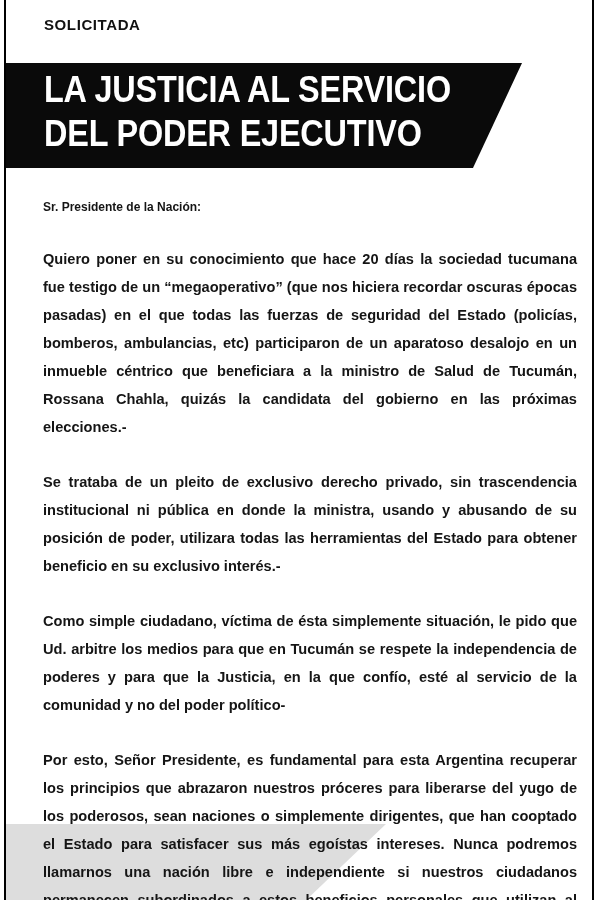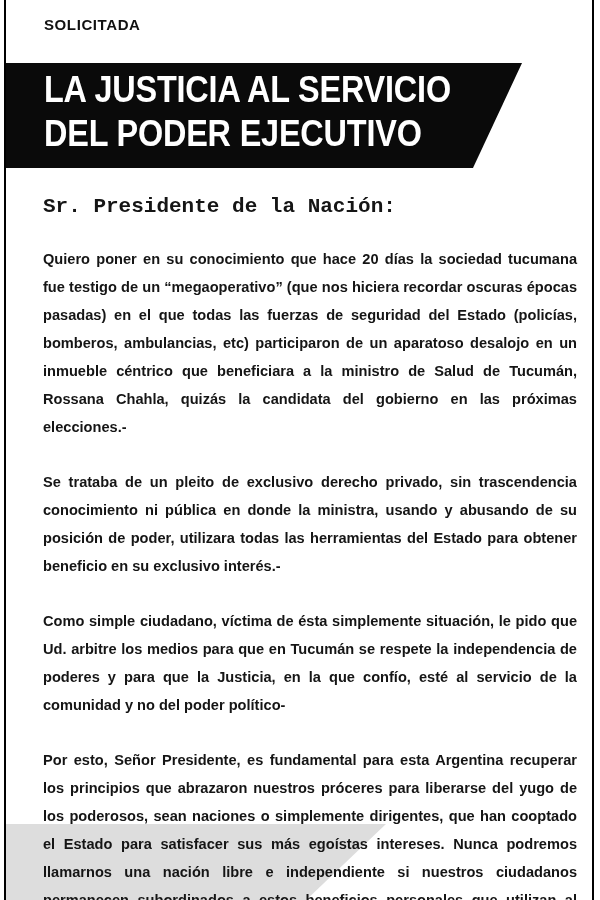--- a/index.html
+++ b/index.html
@@ -98,24 +98,23 @@
     top: 196px;
     width: 534px;
     z-index: 3;
     color: #151515;
     font-size: 14.6px;
     line-height: 28px;
   }
 
   .salutation {
     font-weight: bold;
-    font-size: 21px;
+    font-size: 12px;
     margin: 0 0 27px 0;
     line-height: 22px;
-    font-family: Liberation Mono, monospace;
   }
 
   .para {
     margin: 0 0 27px 0;
     text-align: justify;
     text-justify: inter-word;
     hyphens: none;
     font-weight: bold;
   }
   .para:last-child { margin-bottom: 0; }
@@ -137,21 +136,21 @@
   <div class="headline">
     <span class="hl-line">LA JUSTICIA AL SERVICIO</span>
     <span class="hl-line">DEL PODER EJECUTIVO</span>
   </div>
 
   <div class="body-copy">
     <p class="salutation">Sr. Presidente de la Nación:</p>
 
     <p class="para">Quiero poner en su conocimiento que hace 20 días la sociedad tucumana fue testigo de un “megaoperativo” (que nos hiciera recordar oscuras épocas pasadas) en el que todas las fuerzas de seguridad del Estado (policías, bomberos, ambulancias, etc) participaron de un aparatoso desalojo en un inmueble céntrico que beneficiara a la ministro de Salud de Tucumán, Rossana Chahla, quizás la candidata del gobierno en las próximas elecciones.-</p>
 
-    <p class="para">Se trataba de un pleito de exclusivo derecho privado, sin trascendencia conocimiento ni pública en donde la ministra, usando y abusando de su posición de poder, utilizara todas las herramientas del Estado para obtener beneficio en su exclusivo interés.-</p>
+    <p class="para">Se trataba de un pleito de exclusivo derecho privado, sin trascendencia institucional ni pública en donde la ministra, usando y abusando de su posición de poder, utilizara todas las herramientas del Estado para obtener beneficio en su exclusivo interés.-</p>
 
 
     <p class="para">Como simple ciudadano, víctima de ésta simplemente situación, le pido que Ud. arbitre los medios para que en Tucumán se respete la independencia de poderes y para que la Justicia, en la que confío, esté al servicio de la comunidad y no del poder político-</p>
 
     <p class="para">Por esto, Señor Presidente, es fundamental para esta Argentina recuperar los principios que abrazaron nuestros próceres para liberarse del yugo de los poderosos, sean naciones o simplemente dirigentes, que han cooptado el Estado para satisfacer sus más egoístas intereses. Nunca podremos llamarnos una nación libre e independiente si nuestros ciudadanos permanecen subordinados a estos beneficios personales que utilizan al Estado ex-</p>
   </div>
 
 </div>
 
 </body></html>

